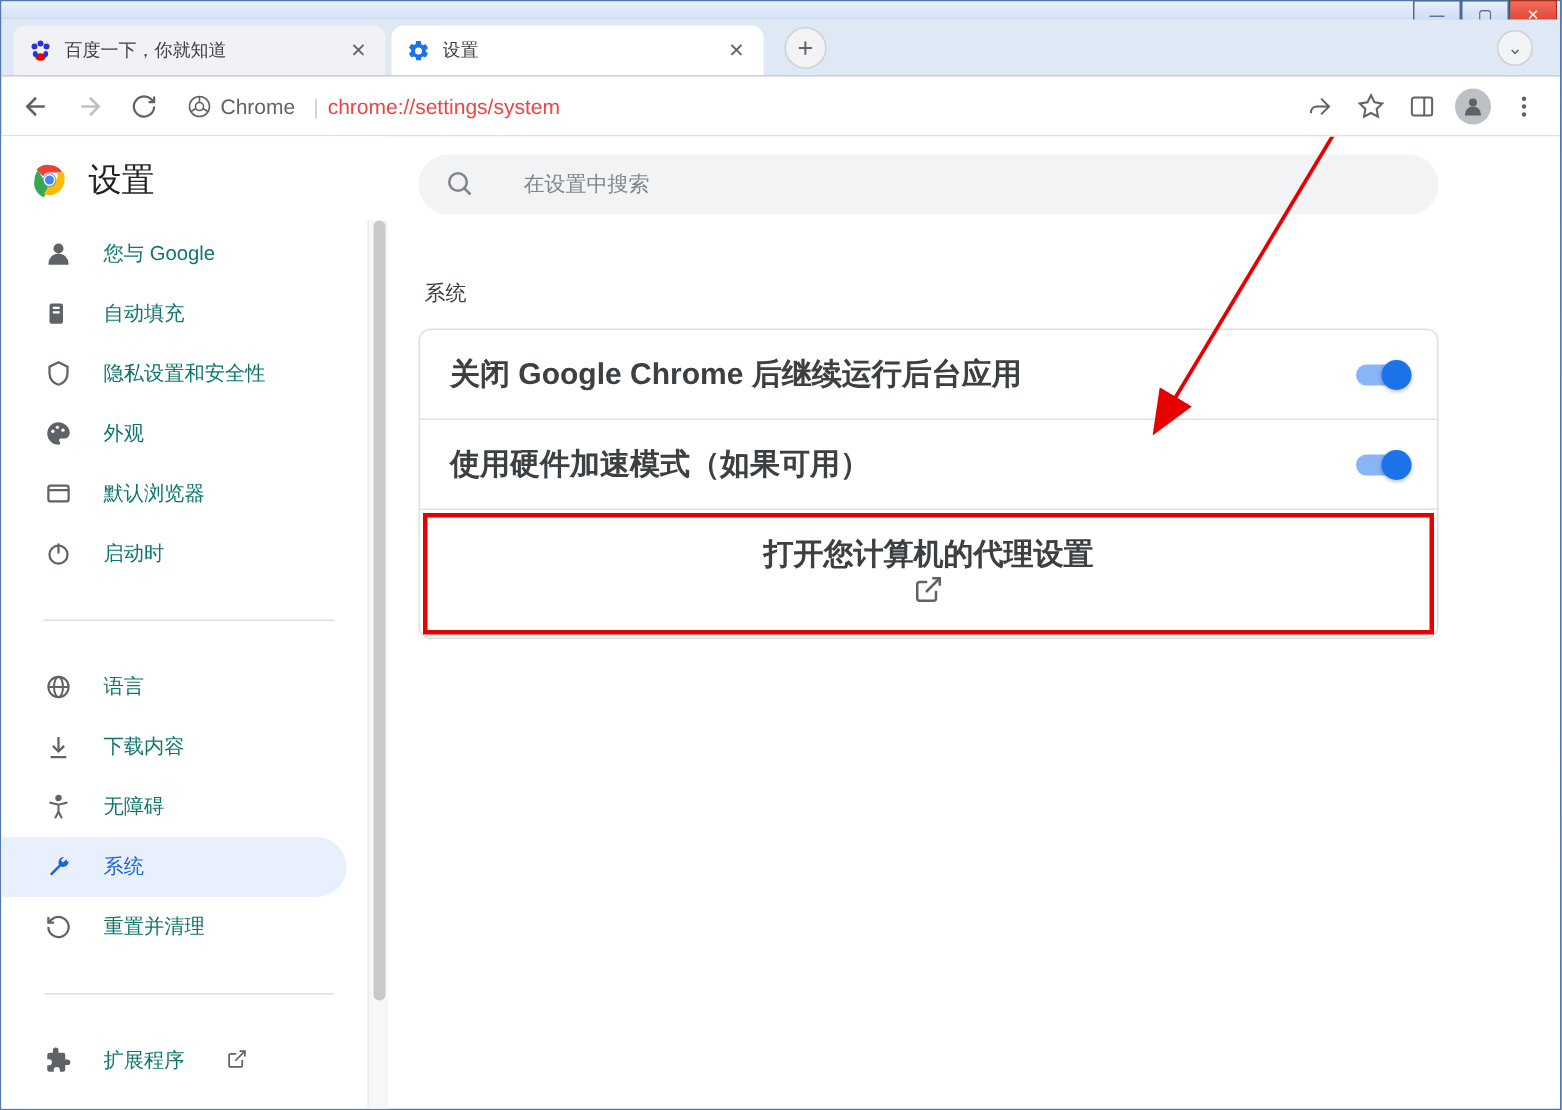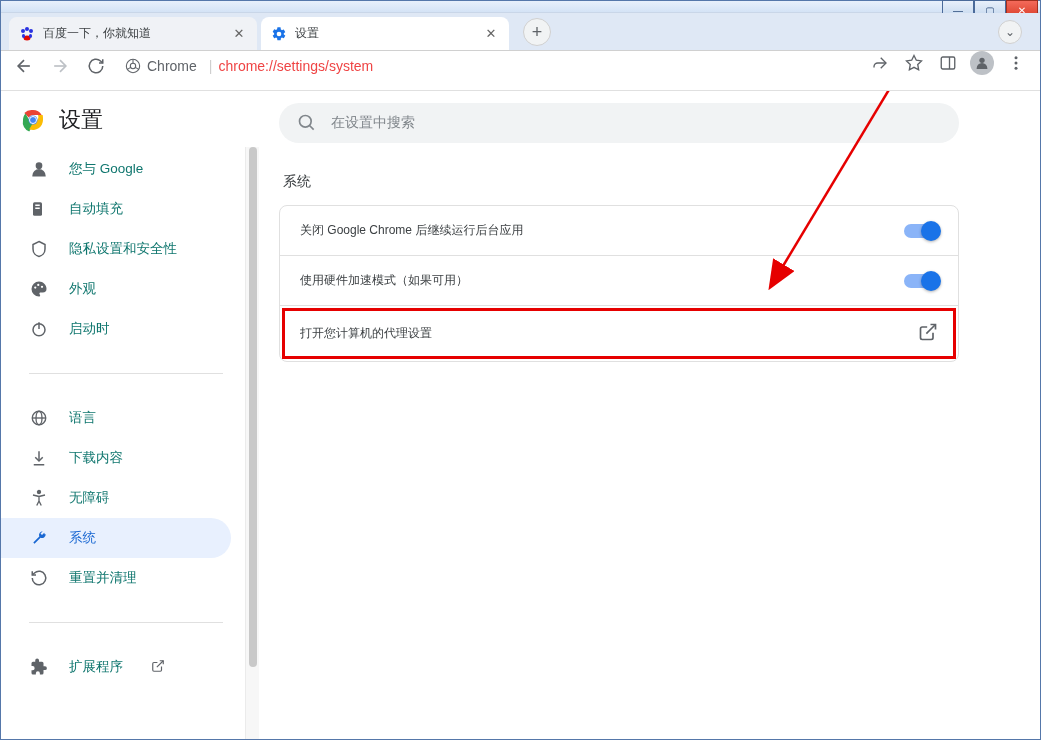--- a/index.html
+++ b/index.html
@@ -144,21 +144,21 @@
       font-size: 12px;
       color: #5f6368;
     }
 
     
     .url-toolbar {
       height: 40px;
       background: #fff;
       border-bottom: 1px solid #e0e0e0;
       display: flex;
-      align-items: flex-start;
+      align-items: center;
       padding: 0 8px;
       gap: 6px;
     }
     .nav-icon {
       width: 30px;
       height: 30px;
       display: flex;
       align-items: center;
       justify-content: center;
       color: #5f6368;
@@ -287,46 +287,47 @@
     }
     .search-settings {
       height: 40px;
       background: #f1f3f4;
       border-radius: 20px;
       display: flex;
       align-items: center;
       padding: 0 18px;
       color: #80868b;
       font-size: 14px;
-      gap: 14px;
-      margin-bottom: 30px;
+      gap: 32px;
+      margin-bottom: 44px;
       max-width: 680px;
     }
     .section-title {
       font-size: 14px;
       color: #3c4043;
       margin-bottom: 14px;
       margin-left: 4px;
     }
     .settings-card {
       border: 1px solid #e0e0e0;
       border-radius: 8px;
       max-width: 680px;
       background: #fff;
     }
     .settings-row {
       display: flex;
       align-items: center;
       justify-content: space-between;
       padding: 16px 20px;
-      font-size: 12px;
+      font-size: 20px;
       color: #3c4043;
       border-bottom: 1px solid #e0e0e0;
-    }
-    .settings-row:last-child { border-bottom: none; }
+      font-weight: bold;
+    }
+    .settings-row:last-child { border-bottom: none; flex-direction: column; }
     .settings-row.highlighted {
       position: relative;
     }
     .highlight-box {
       position: absolute;
       inset: 2px 2px 2px 2px;
       border: 3px solid #e60000;
       pointer-events: none;
     }
     
@@ -539,20 +540,29 @@
       <div class="sidebar-item">
         <span class="sb-icon">
               <svg width="18" height="18" viewBox="0 0 24 24" fill="#5f6368">
                 <path d="M12 2a10 10 0 1 0 0 20c1 0 1.5-.8 1.5-1.5 0-.5-.2-.9-.5-1.2-.3-.3-.5-.7-.5-1.2 0-1 .8-1.6 1.8-1.6H17a5 5 0 0 0 5-5c0-5-4.5-9.5-10-9.5z"></path>
                 <circle cx="7" cy="10" r="1.5" fill="#fff"></circle>
                 <circle cx="11" cy="6.5" r="1.5" fill="#fff"></circle>
                 <circle cx="16" cy="9" r="1.5" fill="#fff"></circle>
               </svg>
             </span>
         <span>外观</span>
+      </div>
+      <div class="sidebar-item">
+        <span class="sb-icon">
+              <svg width="18" height="18" viewBox="0 0 24 24" fill="none" stroke="#5f6368" stroke-width="2">
+                <rect x="3" y="5" width="18" height="14" rx="2"></rect>
+                <line x1="3" y1="9" x2="21" y2="9"></line>
+              </svg>
+            </span>
+        <span>默认浏览器</span>
       </div>
       <div class="sidebar-item">
         <span class="sb-icon">
               <svg width="18" height="18" viewBox="0 0 24 24" fill="none" stroke="#5f6368" stroke-width="2">
                 <circle cx="12" cy="13" r="8"></circle>
                 <line x1="12" y1="3" x2="12" y2="12"></line>
               </svg>
             </span>
         <span>启动时</span>
       </div>

